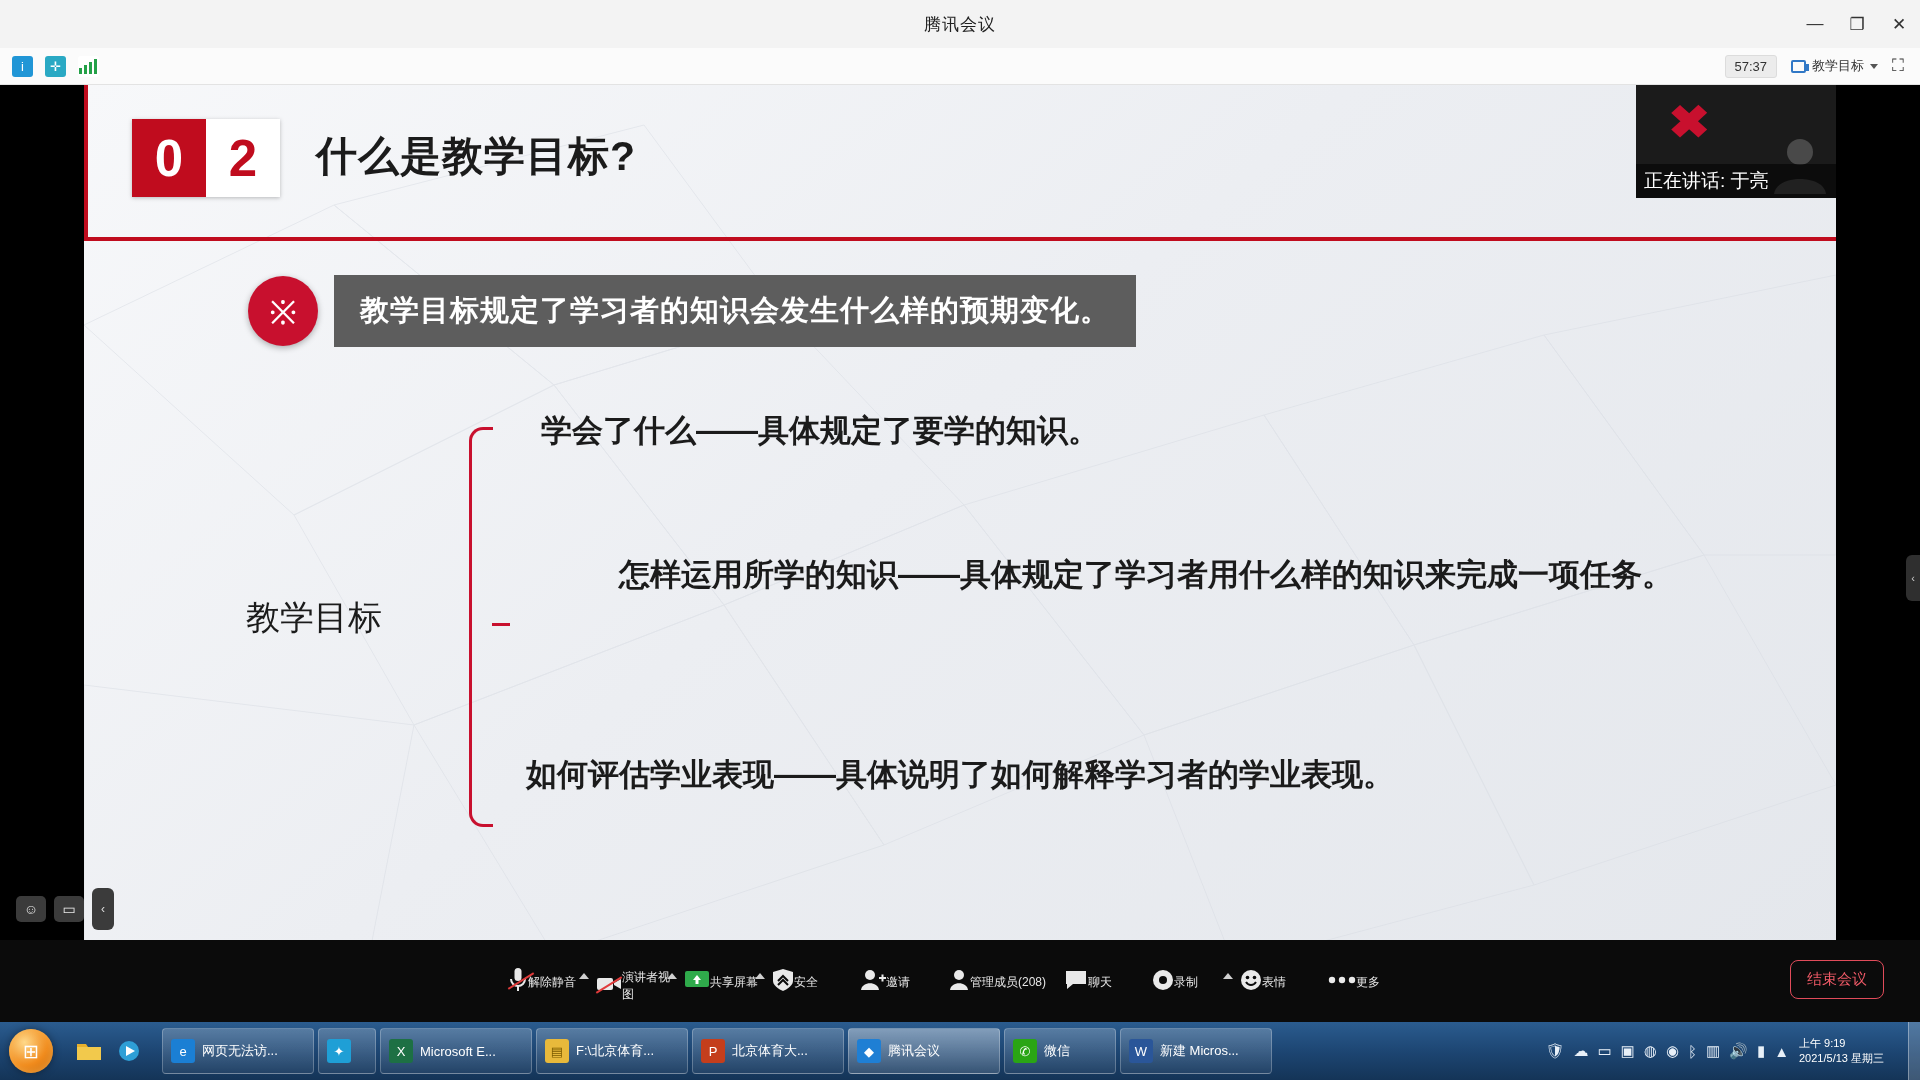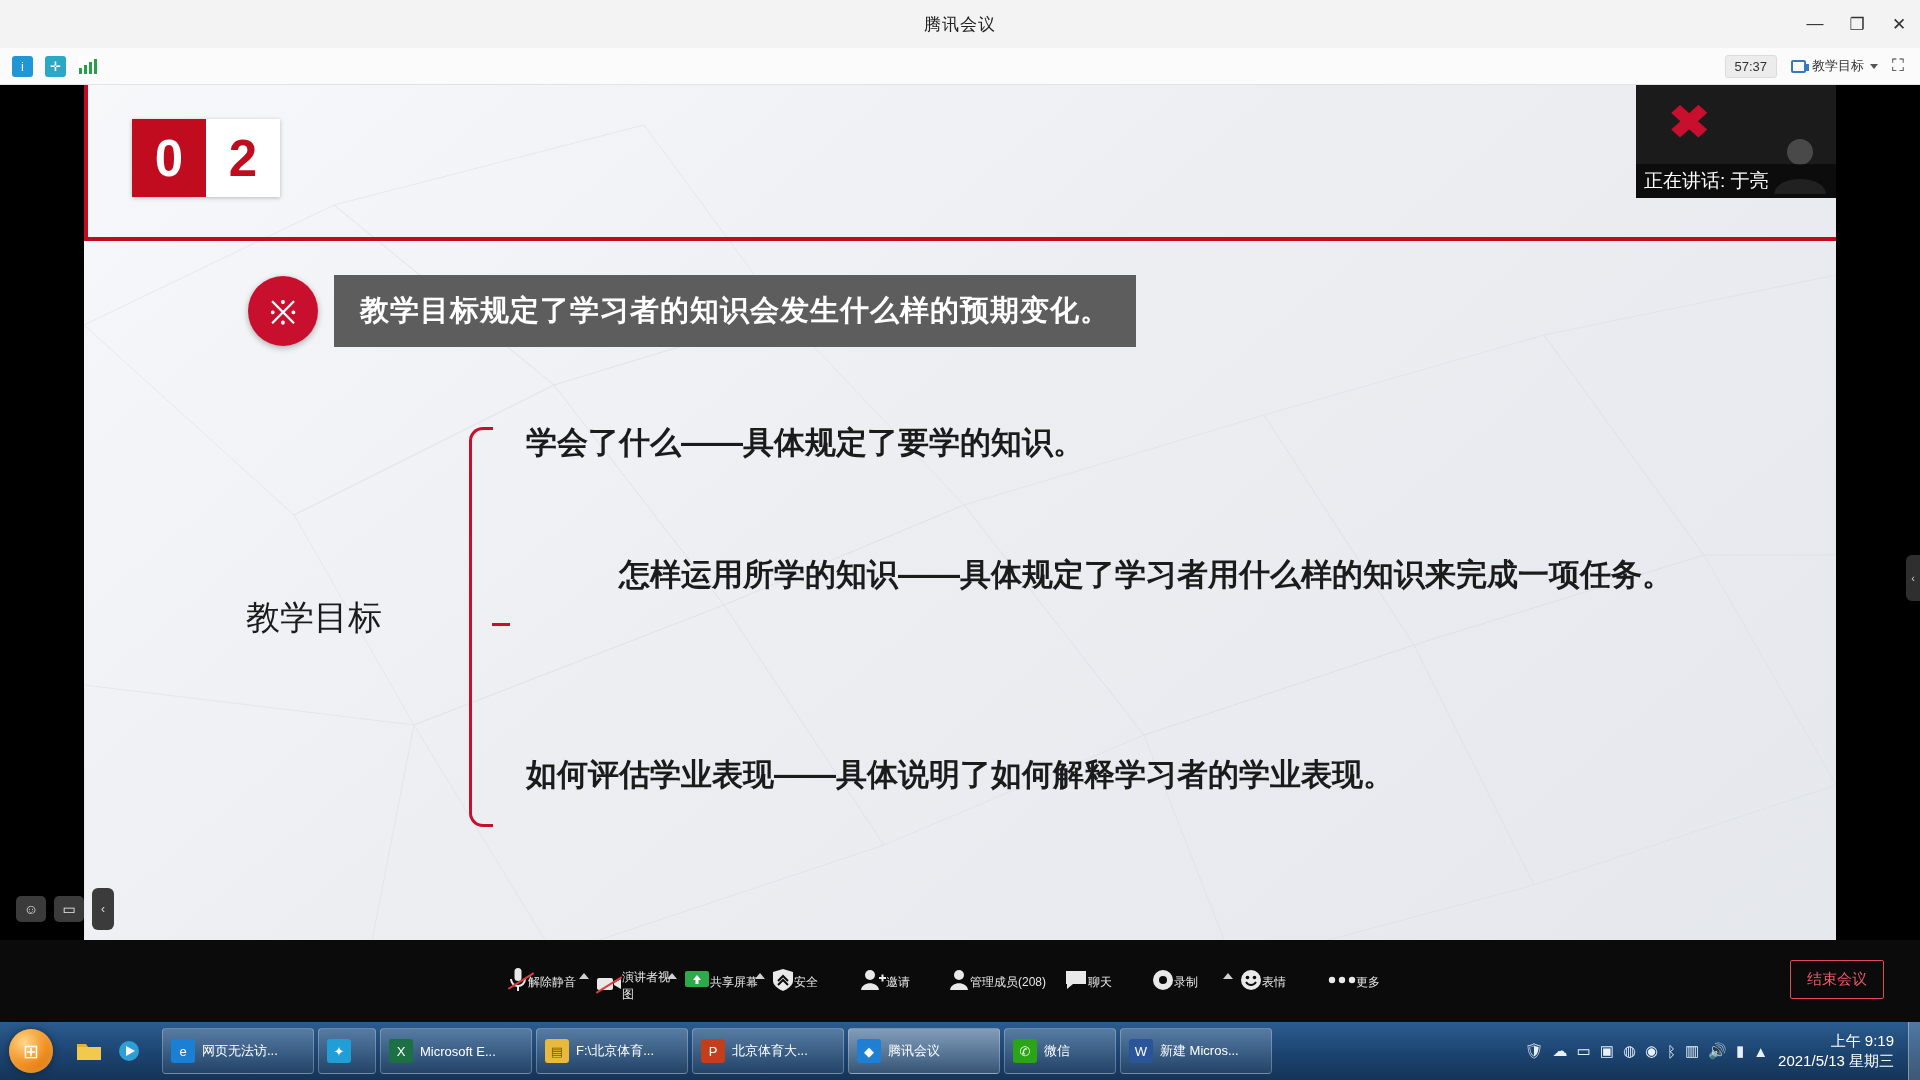--- a/index.html
+++ b/index.html
@@ -81,21 +81,21 @@
 
   .body-wrap { position: absolute; left: 150px; top: 320px; width: 1560px; }
   .brace-label { position: absolute; left: 12px; top: 190px; font-size: 34px; font-weight: normal; color: #1b1b1b; }
   .brace {
     position: absolute; left: 235px; top: 22px; width: 24px; height: 400px;
     border: 3px solid #c8102e; border-right: none; border-radius: 14px 0 0 14px;
   }
   .brace-tick { position: absolute; left: 258px; top: 218px; width: 18px; height: 3px; background: #c8102e; }
   .bullets { position: absolute; left: 292px; top: 0; width: 1260px; }
   .bullet { font-size: 31px; font-weight: bold; color: #1b1b1b; line-height: 1.45; }
-  .bullet.b1 { position: absolute; top: 16px; }
+  .bullet.b1 { position: absolute; top: 4px; margin-left: 15px; }
   .bullet.b2 { position: absolute; top: 148px; width: 1240px; text-align: center; }
   .bullet.b3 { position: absolute; top: 348px; }
 
   
   .spk-thumb {
     position: absolute; right: 0; top: 0; width: 200px; height: 113px;
     background: #1b1b1b; overflow: hidden;
   }
   .spk-thumb .logo {
     position: absolute; left: 34px; top: 10px; font-size: 46px; color: #c8102e; font-weight: bold;
@@ -143,21 +143,21 @@
     width: 0; height: 0; border-left: 5px solid transparent; border-right: 5px solid transparent;
     border-bottom: 6px solid #cfcfcf;
   }
   .slash { position: relative; }
   .slash:after {
     content: ""; position: absolute; left: -2px; top: 50%; width: 30px; height: 2px;
     background: #e03b3b; transform: rotate(-32deg);
   }
   .endbtn {
     position: absolute; right: 36px; top: 20px;
-    border: 1px solid #e04b5a; color: #ef5a67; border-radius: 2px;
+    border: 1px solid #e04b5a; color: #ef5a67; border-radius: 8px;
     padding: 9px 16px; font-size: 15px; background: transparent;
   }
 
   
   .taskbar {
     position: absolute; left: 0; bottom: 0; width: 1920px; height: 58px;
     background: linear-gradient(180deg, #2b5c8f 0%, #1d4673 50%, #143457 100%);
     display: flex; align-items: center;
   }
   .startorb {
@@ -175,21 +175,21 @@
   .task {
     height: 46px; min-width: 152px; max-width: 152px;
     background: linear-gradient(180deg, rgba(255,255,255,.22), rgba(255,255,255,.06));
     border: 1px solid rgba(255,255,255,.25); border-radius: 4px;
     display: flex; align-items: center; gap: 7px; padding: 0 8px; color: #fff; font-size: 13px;
     overflow: hidden; white-space: nowrap;
   }
   .task.active { background: linear-gradient(180deg, rgba(255,255,255,.42), rgba(255,255,255,.14)); }
   .task .ti { width: 24px; height: 24px; border-radius: 3px; display: flex; align-items: center; justify-content: center; font-size: 13px; color: #fff; flex: 0 0 auto; }
   .tray { margin-left: auto; display: flex; align-items: center; gap: 9px; padding-right: 10px; color: #e8f0f8; font-size: 15px; }
-  .clock { text-align: right; color: #fff; font-size: 15px; line-height: 1.35; padding-right: 14px; }
+  .clock { text-align: left; color: #fff; font-size: 11px; line-height: 1.35; padding-right: 24px; }
   .showdesk { width: 12px; height: 58px; background: rgba(255,255,255,.18); border-left: 1px solid rgba(255,255,255,.35); }
   svg { display: block; }
 </style>
 </head>
 <body>
 
 <div id="app">
 
   <div class="titlebar">
     <div class="title">腾讯会议</div>
@@ -243,20 +243,21 @@
           <path d="M1460 250 L1752 190 L1752 470 L1620 470 Z"></path>
         </g>
       </svg>
 
       <div class="head-rule2"></div>
       <div class="slide-head">
         <div class="numbox">
           <div class="n0">0</div>
           <div class="n2">2</div>
         </div>
+        <div class="slide-title">什么是教学目标?</div>
       </div>
       <div class="head-rule"></div>
 
       <div class="banner-row">
         <div class="star-badge">※</div>
         <div class="banner">教学目标规定了学习者的知识会发生什么样的预期变化。</div>
       </div>
 
       <div class="body-wrap">
         <div class="brace-label">教学目标</div>

